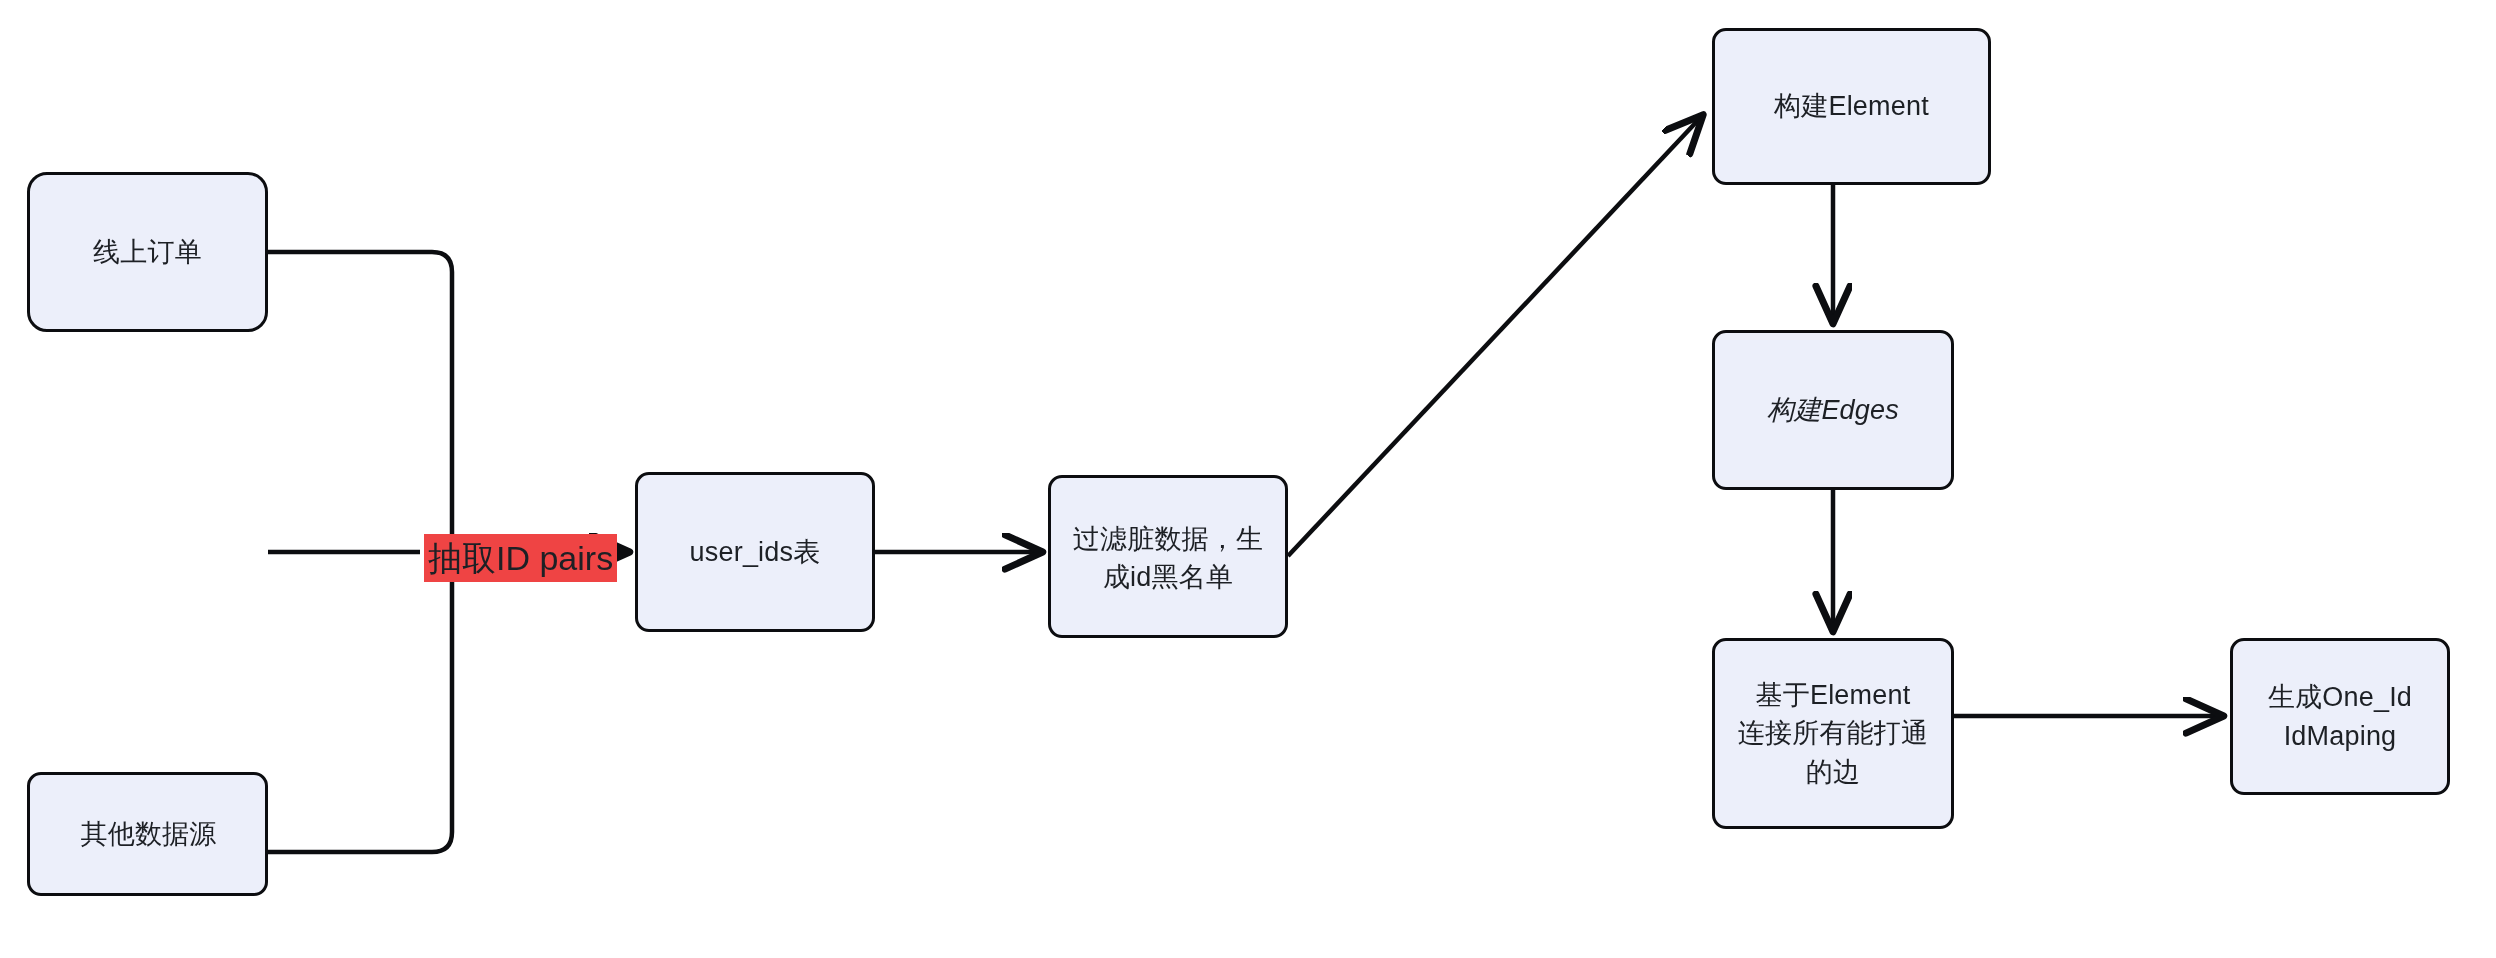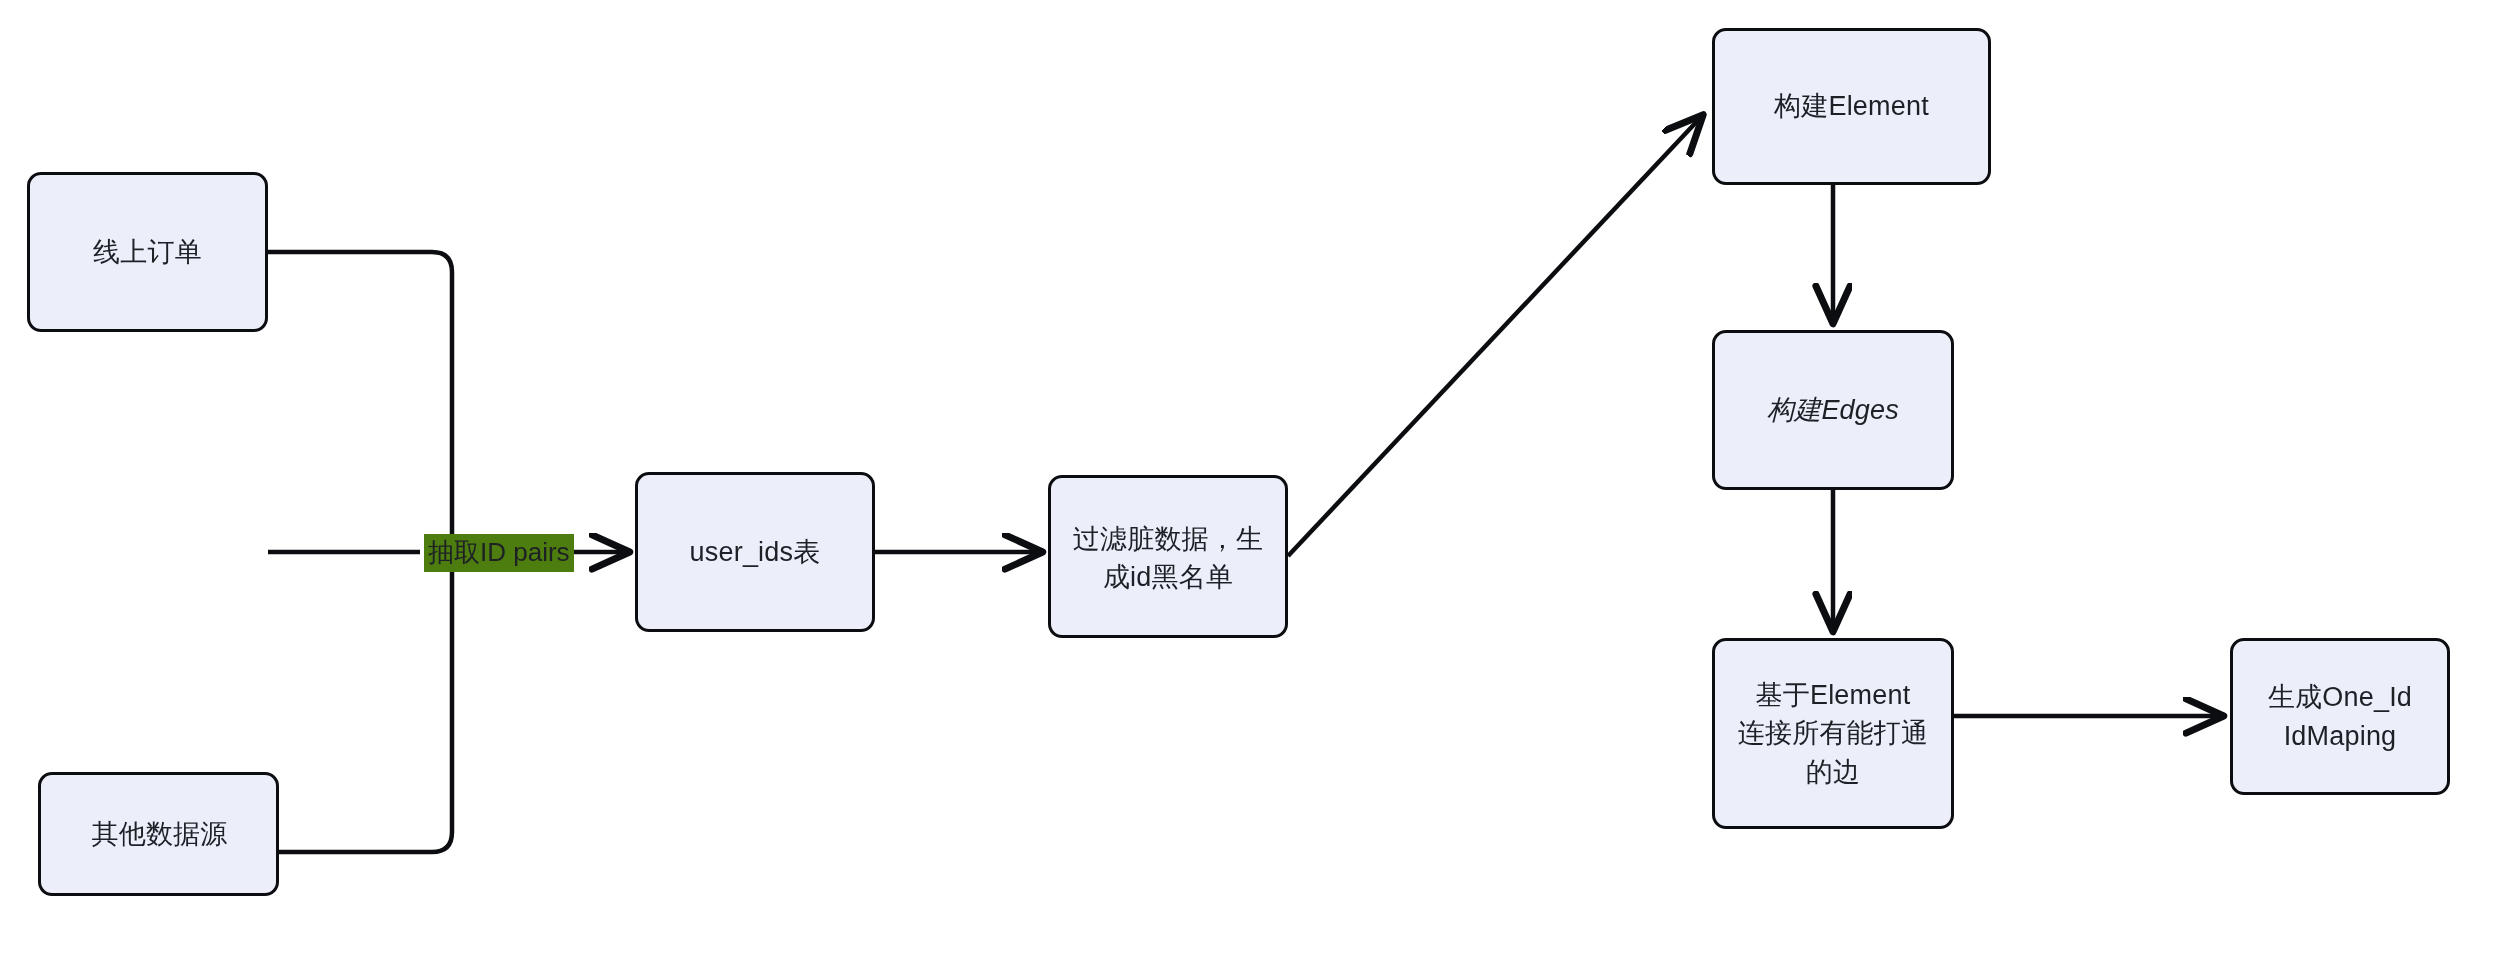--- a/index.html
+++ b/index.html
@@ -40,24 +40,24 @@
     font-size: 27px;
     line-height: 1.42;
     letter-spacing: 0.2px;
     padding: 6px 10px;
     white-space: pre-line;
     z-index: 2;
   }
   .edge-label {
     position: absolute;
     color: #1d2025;
-    font-size: 26px;
+    font-size: 34px;
     line-height: 1.3;
     white-space: nowrap;
-    background: #4d7c0f;
+    background: #ef4444;
     padding: 2px 4px;
     z-index: 3;
   }
 </style>
 </head>
 <body>
 
 <div id="canvas">
 
   <svg id="edges" viewBox="0 0 2496 958" width="2496" height="958" xmlns="http://www.w3.org/2000/svg">
@@ -82,24 +82,24 @@
       <path d="M 1288 556 L 1702 116" marker-end="url(#arrowhead)"></path>
 
       <path d="M 1833 185 L 1833 322" marker-end="url(#arrowhead)"></path>
 
       <path d="M 1833 490 L 1833 630" marker-end="url(#arrowhead)"></path>
 
       <path d="M 1954 716 L 2222 716" marker-end="url(#arrowhead)"></path>
     </g>
   </svg>
 
-  <div class="node" style="left:27px; top:172px; width:241px; height:160px;">线上订单</div>
+  <div class="node" style="left:27px; top:172px; width:241px; height:160px;border-radius:20px;">线上订单</div>
 
 
-  <div class="node" style="left:38px; top:772px; width:241px; height:124px;padding-left:12px;">其他数据源</div>
+  <div class="node" style="left:27px; top:772px; width:241px; height:124px;padding-left:12px;">其他数据源</div>
 
   <div class="node" style="left:635px; top:472px; width:240px; height:160px;">user_ids表</div>
 
   <div class="node" style="left:1048px; top:475px; width:240px; height:163px; align-items:flex-start; padding-top:42px;">过滤脏数据，生
 成id黑名单</div>
 
   <div class="node" style="left:1712px; top:28px; width:279px; height:157px;">构建Element</div>
 
   <div class="node" style="left:1712px; top:330px; width:242px; height:160px;font-style:italic;">构建Edges</div>
 

